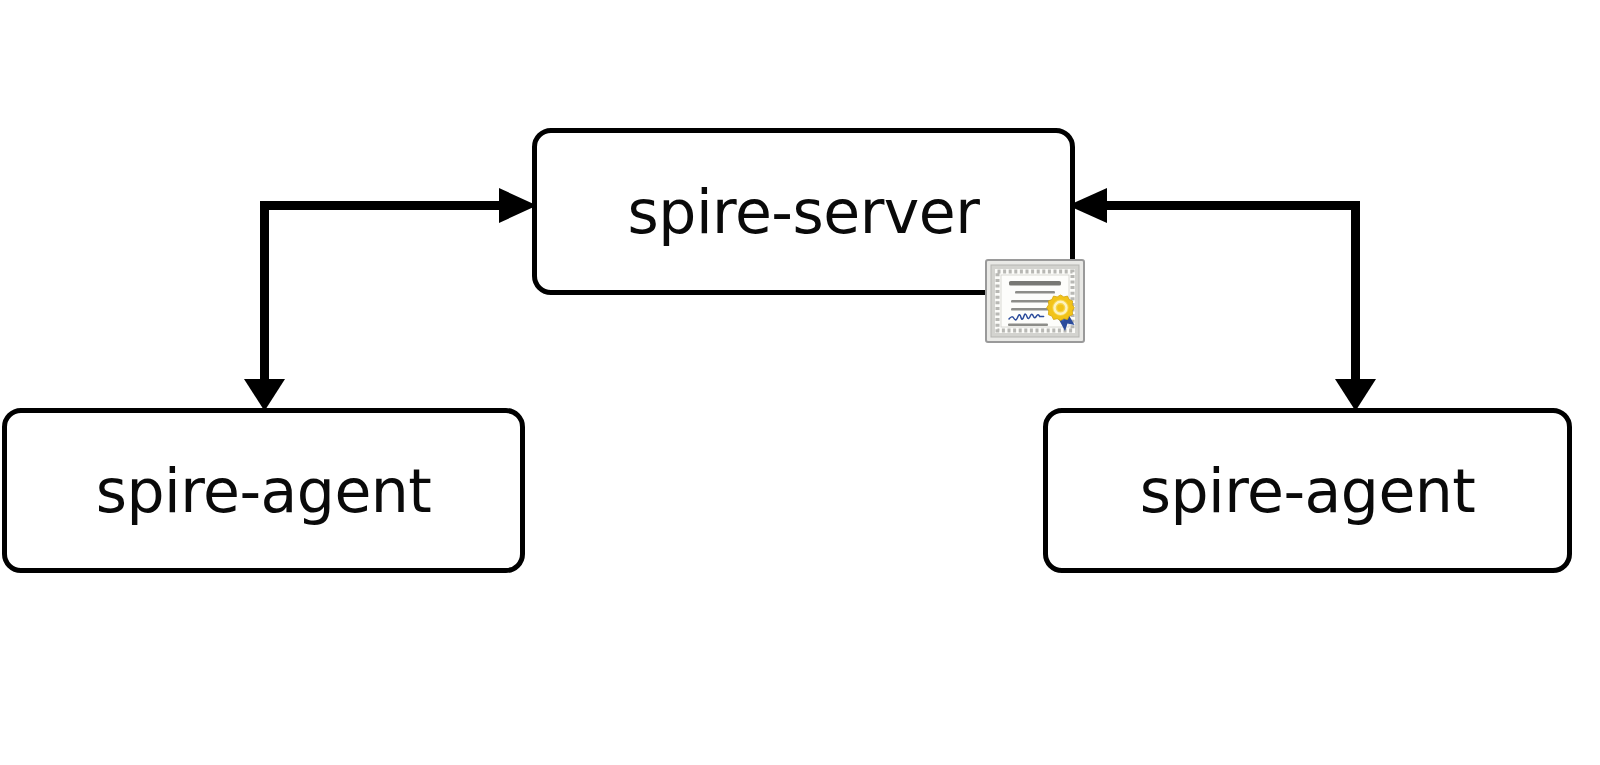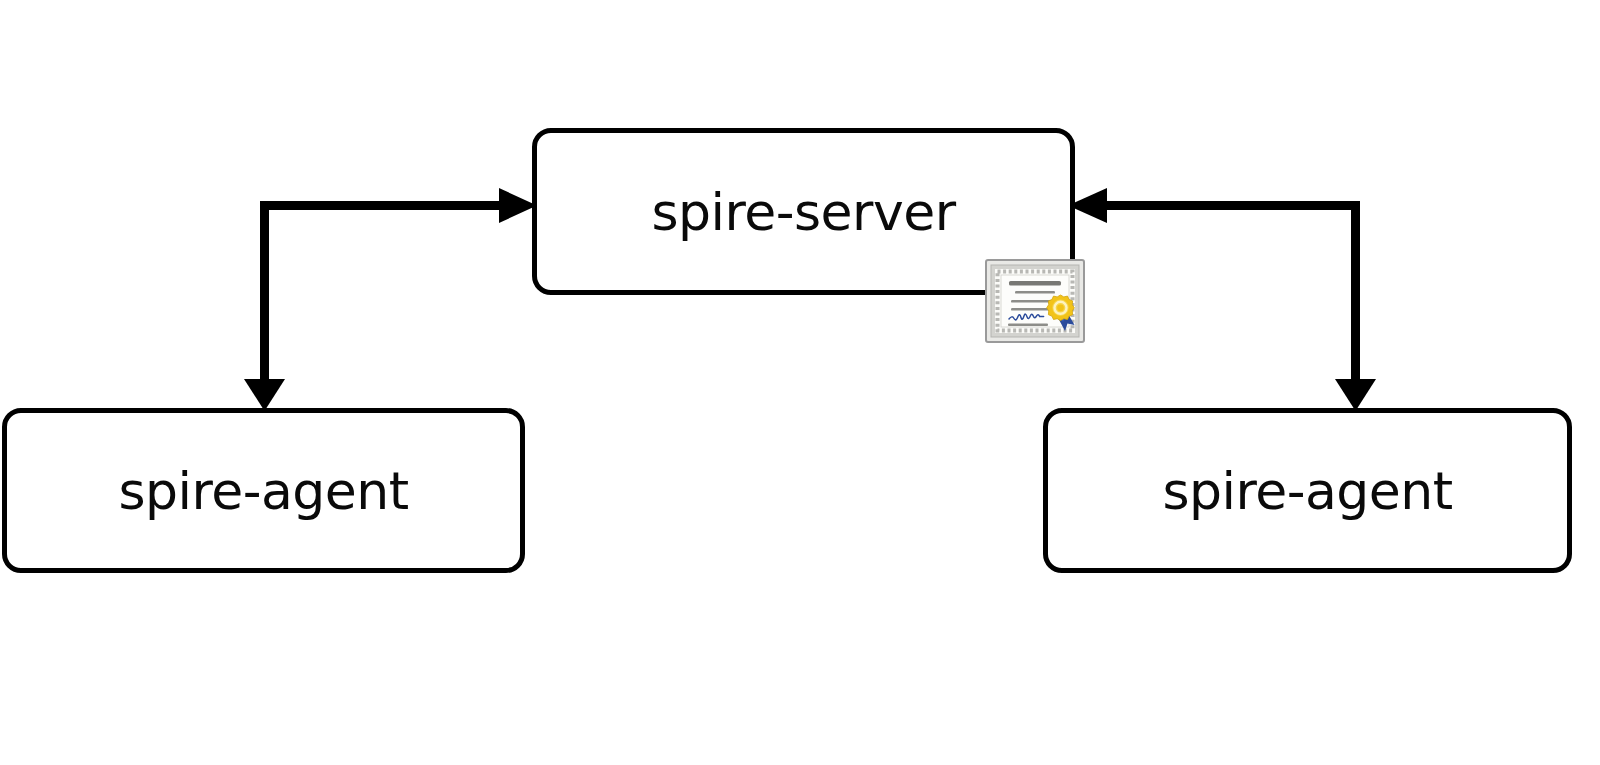--- a/index.html
+++ b/index.html
@@ -30,21 +30,21 @@
     background: #ffffff;
     border: 5px solid #000000;
     border-radius: 19px;
     display: flex;
     align-items: center;
     justify-content: center;
     z-index: 2;
   }
   .node-label {
     font-family: "DejaVu Sans", sans-serif;
-    font-size: 52px;
+    font-size: 60px;
     font-weight: 400;
     color: #0a0a0a;
     line-height: 1.0;
     letter-spacing: -0.5px;
     white-space: nowrap;
   }
   #node-spire-server {
     left: 532px;
     top: 128px;
     width: 543px;

